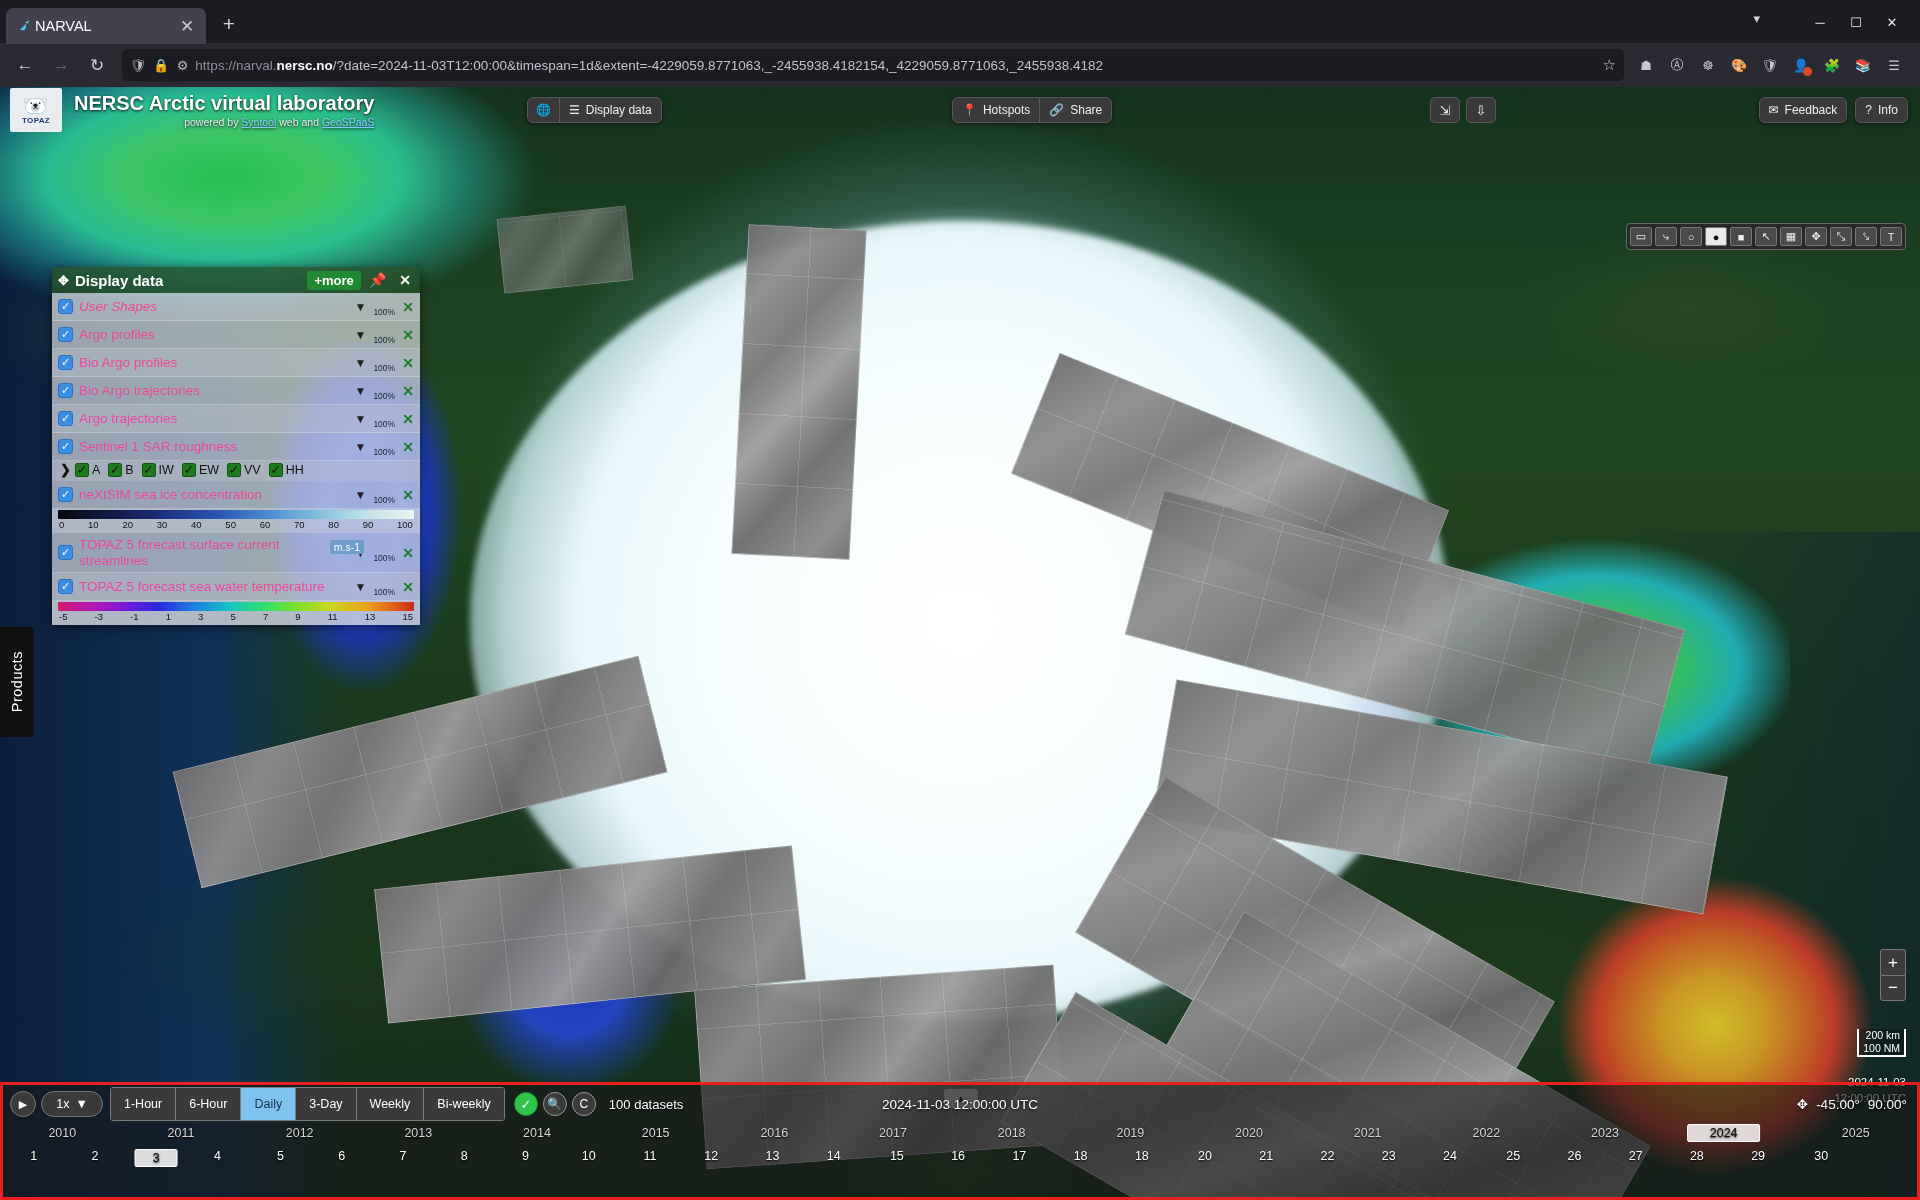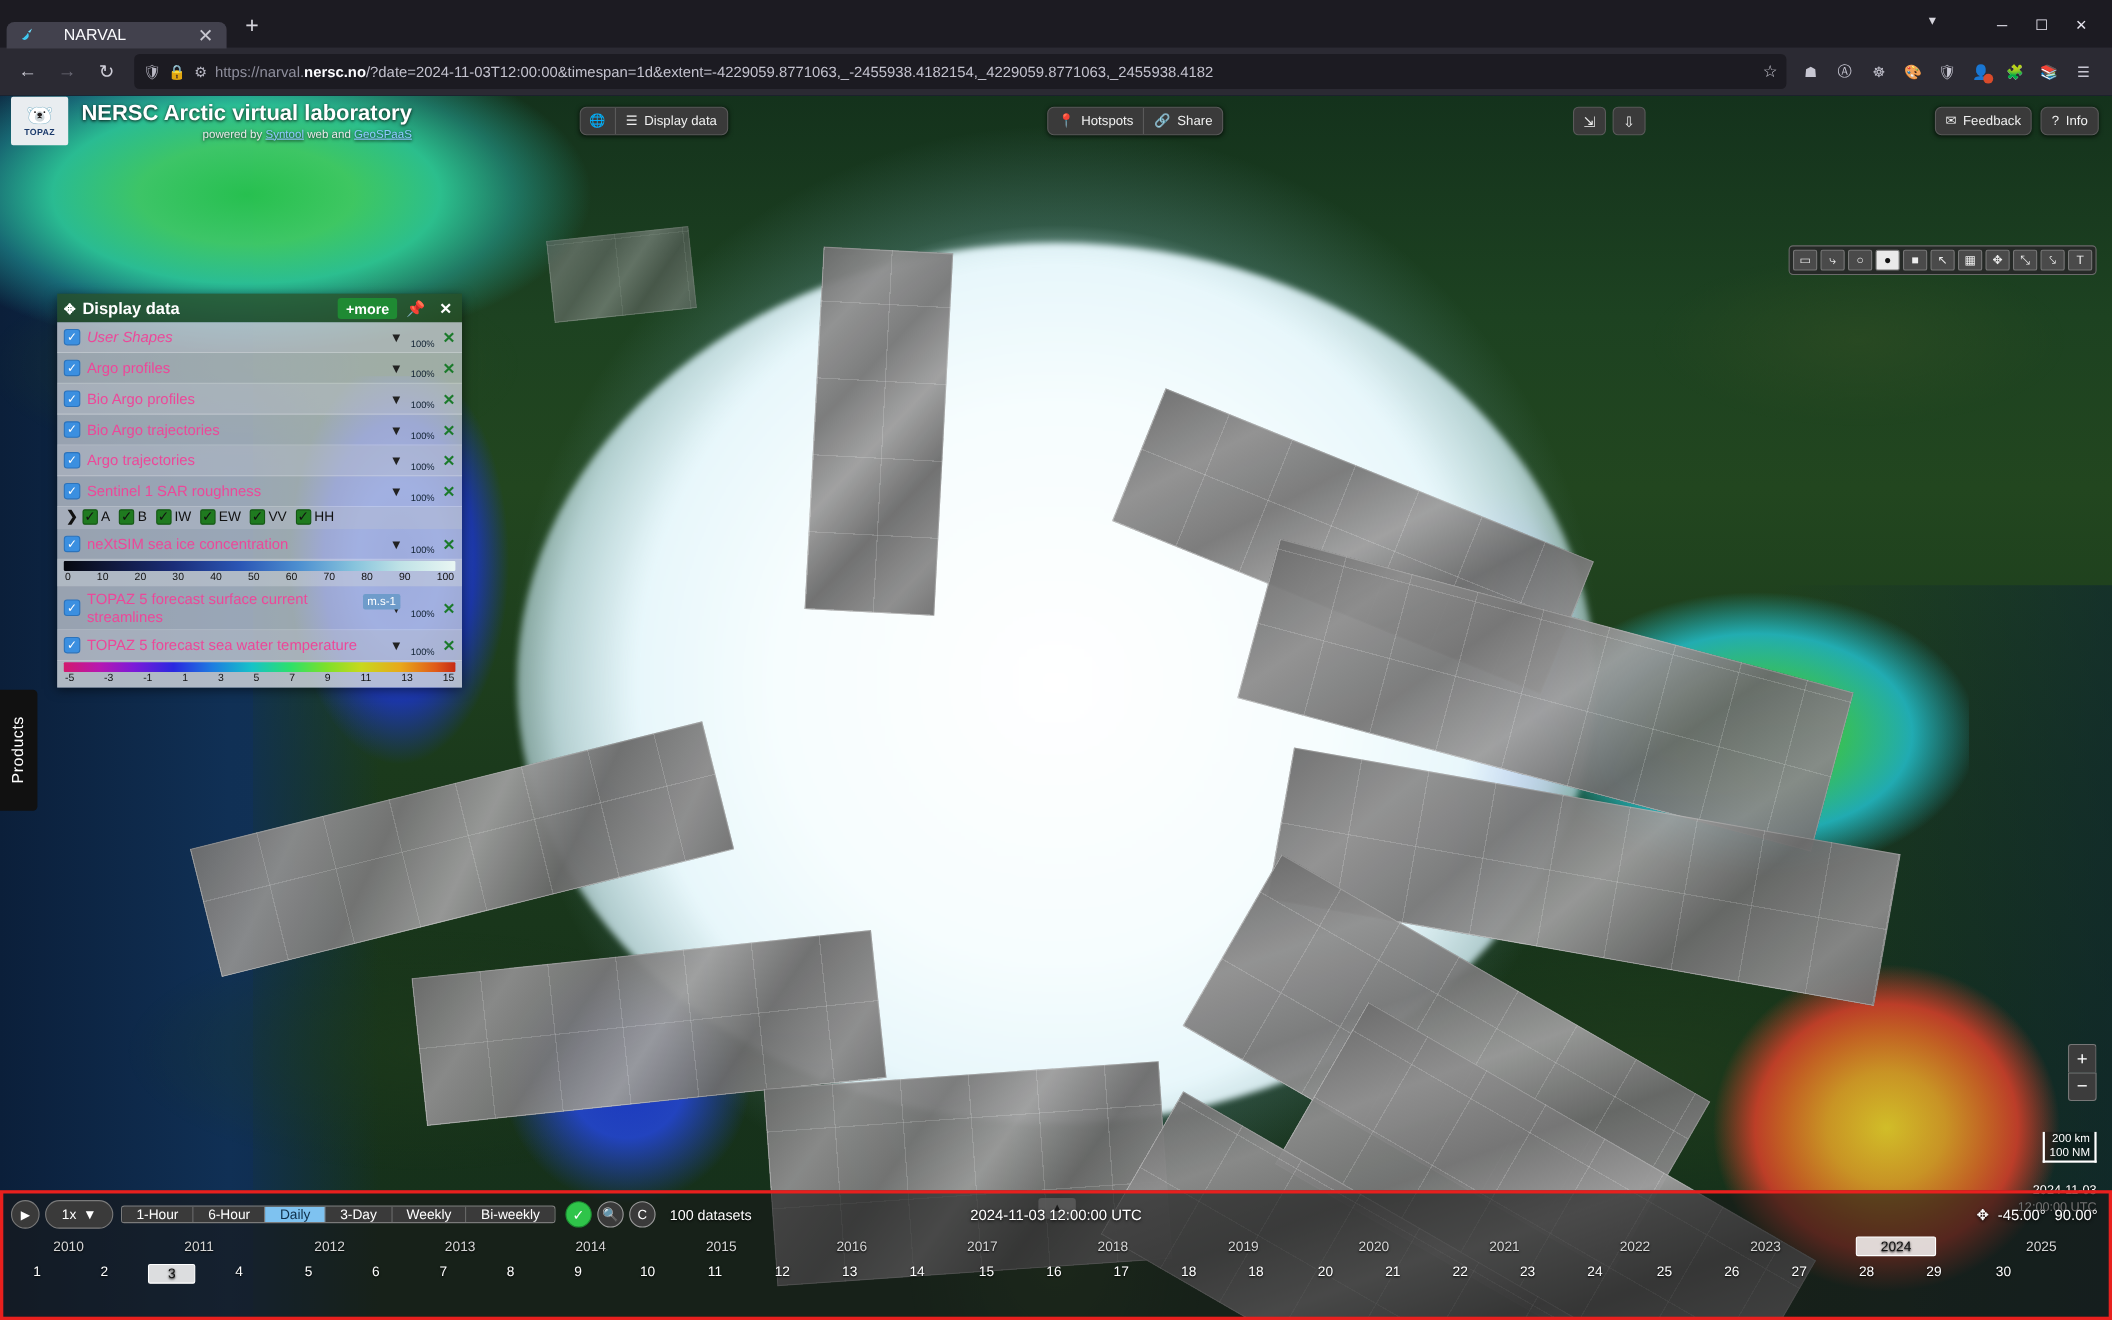--- a/index.html
+++ b/index.html
@@ -10,22 +10,22 @@
   }
 
   
   .browser { width: 1920px; height: 1200px; position: relative; display: flex; flex-direction: column; }
 
   .tabstrip {
     height: 43px; background: #1c1b22; display: flex; align-items: flex-end;
     padding: 0 6px; position: relative; flex: none;
   }
   .tab {
-    display: flex; align-items: center; gap: 25px;
-    height: 24px; min-width: 200px; max-width: 300px;
+    display: flex; align-items: center; gap: 2px;
+    height: 36px; min-width: 200px; max-width: 300px;
     background: #42414d; border-radius: 7px 7px 0 0; padding: 0 10px;
     margin-bottom: 0; position: relative; top: 1px;
   }
   .tab-favicon { width: 17px; height: 17px; display:flex; align-items:center; justify-content:center; }
   .tab-title { color: #fbfbfe; font-size: 14.5px; flex: 1; white-space: nowrap; overflow: hidden; text-overflow: ellipsis; }
   .tab-close { color: #c8c7d0; font-size: 17px; line-height: 1; width: 18px; text-align: center; cursor: pointer; }
   .newtab { color: #d6d5dd; font-size: 21px; width: 34px; height: 34px; display:flex; align-items:center; justify-content:center; margin-left: 6px; margin-bottom: 2px; cursor:pointer; }
   .win-ctrls { position: absolute; right: 10px; top: 10px; display: flex; gap: 0; align-items: center; }
   .win-ctrls .wc { width: 36px; height: 24px; display:flex; align-items:center; justify-content:center; color:#e8e6f0; font-size: 13px; }
   .chev-all { position:absolute; right: 160px; top: 11px; color:#d6d5dd; font-size: 13px; }
@@ -196,21 +196,21 @@
      justify-content:center; font-size: 10px; color:#222; z-index:44; cursor:pointer;}
 
   
   .timeline { position:absolute; left:0; bottom:0; width: 100%; height: 118px;
      border: 3px solid #e8201e; background: rgba(25,25,25,.62); z-index: 50; }
   .tl-top { height: 38px; display:flex; align-items:center; gap:5px; padding: 0 7px; position:relative;}
   .tl-play { width:26px;height:26px;border-radius:50%;background:#3a3a3a;border:1px solid #7a7a7a;color:#fff;
      display:flex;align-items:center;justify-content:center;font-size:11px;cursor:pointer;}
   .tl-speed { height:26px;min-width:62px;background:#3a3a3a;border:1px solid #7a7a7a;border-radius:13px;color:#fff;
      display:flex;align-items:center;justify-content:center;gap:6px;font-size:12.5px;padding:0 8px;cursor:pointer;}
-  .tl-steps { display:flex; height:16px; border:1px solid #7a7a7a; border-radius:3px; overflow:hidden; margin-left:2px;}
+  .tl-steps { display:flex; height:34px; border:1px solid #7a7a7a; border-radius:3px; overflow:hidden; margin-left:2px;}
   .tl-steps div { padding: 0 13px; background:#3a3a3a; color:#fff; font-size: 12.5px; display:flex; align-items:center;
      border-right:1px solid #7a7a7a; cursor:pointer;}
   .tl-steps div:last-child { border-right:none;}
   .tl-steps div.sel { background:#7ec2f0; color:#10304a; }
   .tl-ok { width:24px;height:24px;border-radius:50%;background:#2fc44a;border:1px solid #1d8c32;color:#fff;
      display:flex;align-items:center;justify-content:center;font-size:13px;margin-left:4px;cursor:pointer;}
   .tl-circ { width:24px;height:24px;border-radius:50%;background:#3a3a3a;border:1px solid #9a9a9a;color:#fff;
      display:flex;align-items:center;justify-content:center;font-size:12px;cursor:pointer;}
   .tl-count { color:#fff; font-size: 13px; margin-left: 8px; text-shadow:0 1px 2px #000;}
   .tl-datetime { position:absolute; left:50%; transform:translateX(-50%); color:#fff; font-size: 13.5px; text-shadow:0 1px 3px #000;}

